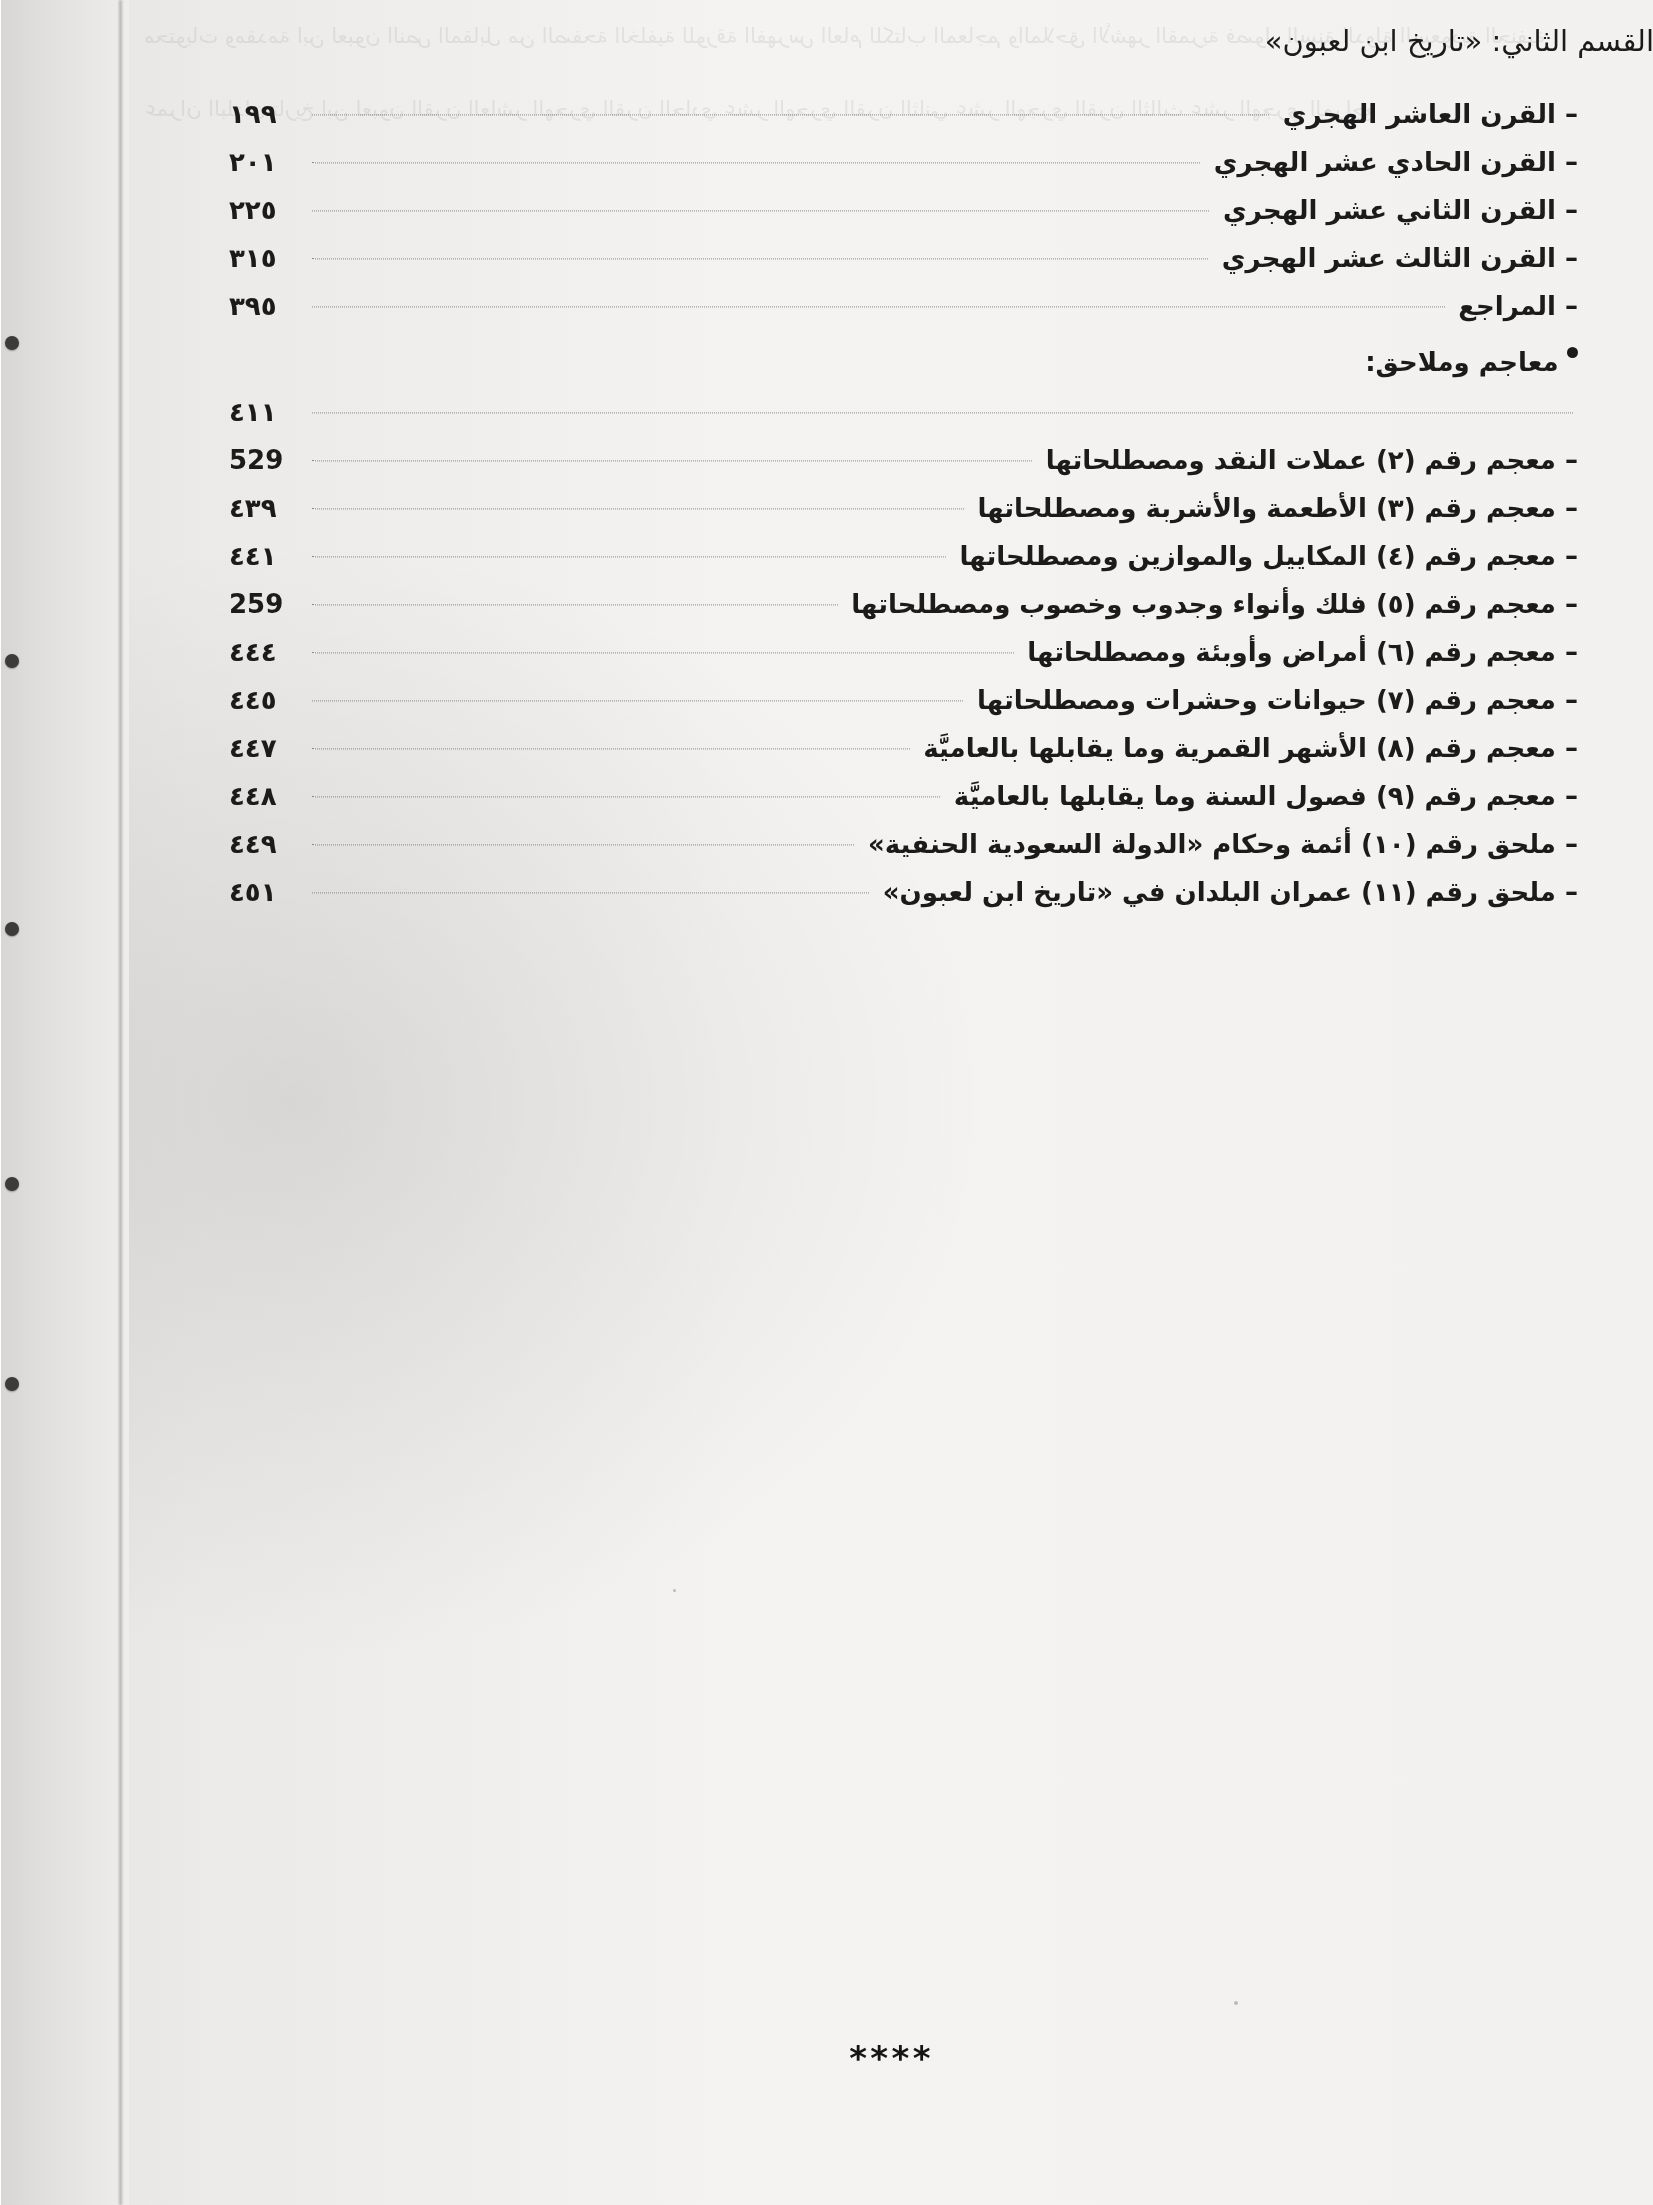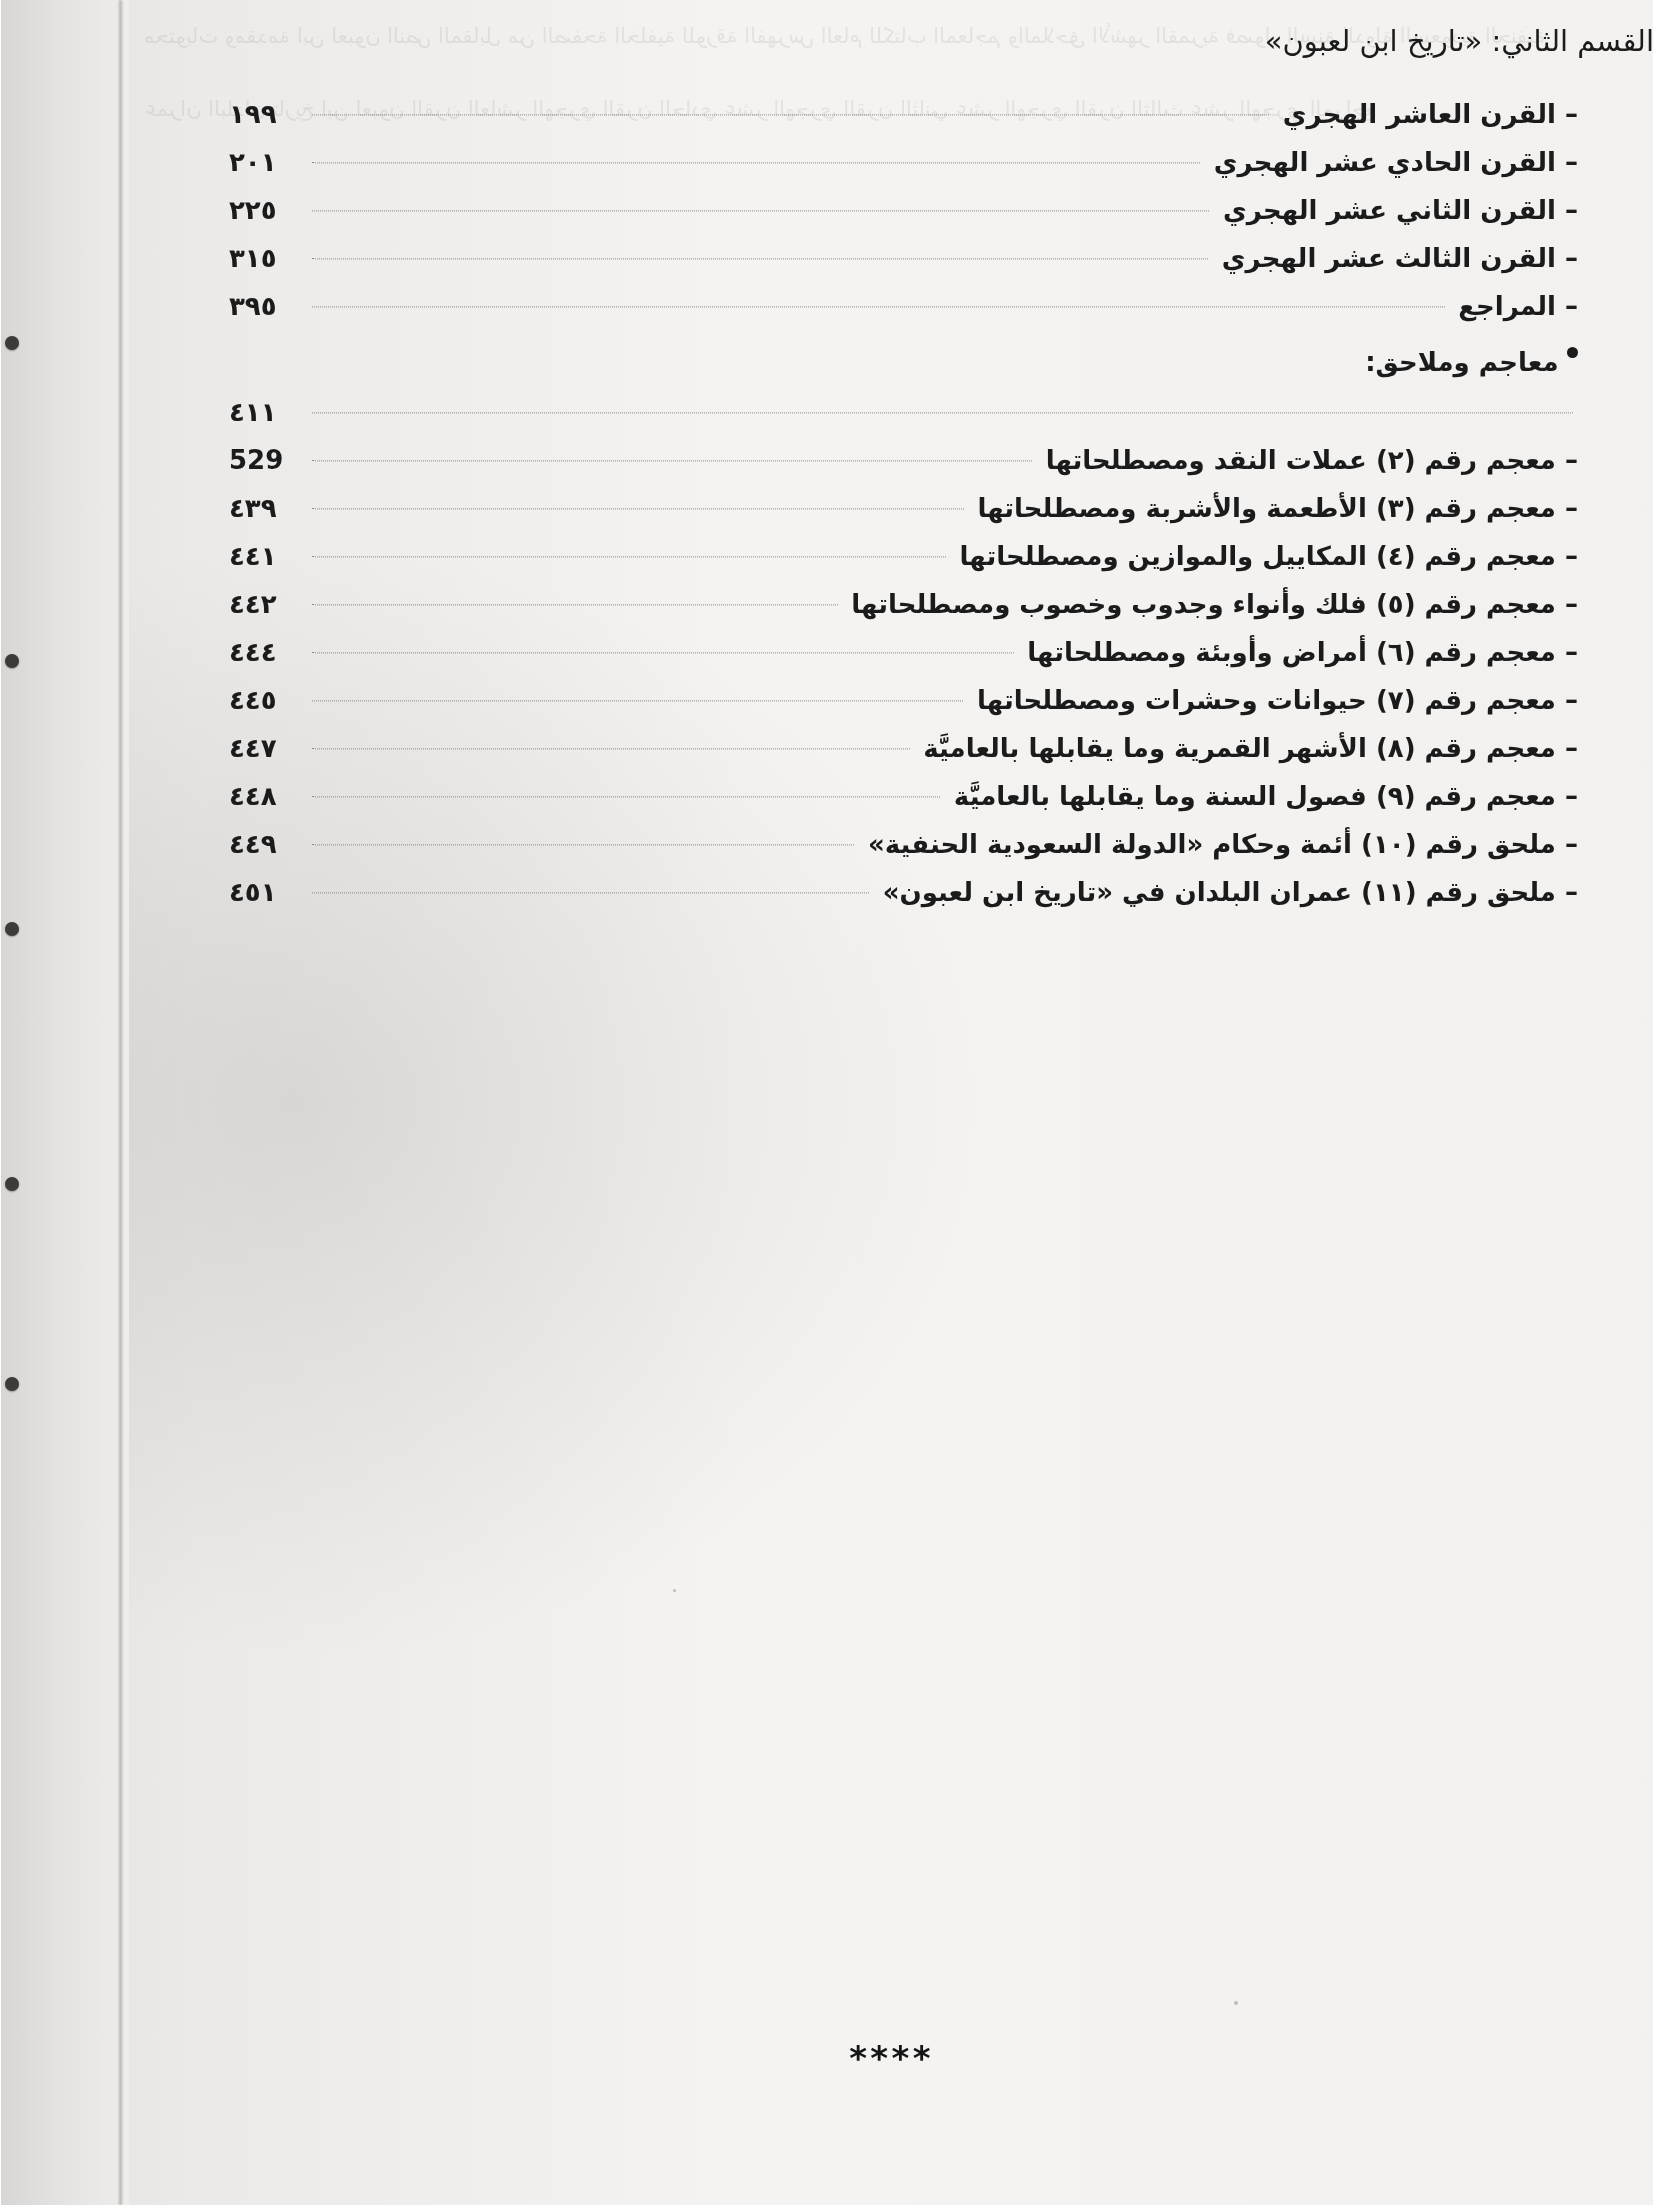--- a/index.html
+++ b/index.html
@@ -241,21 +241,21 @@
 
       <div class="entry">
         <span class="label">– معجم رقم (٤) المكاييل والموازين ومصطلحاتها</span>
         <span class="dots"></span>
         <span class="page-num">٤٤١</span>
       </div>
 
       <div class="entry">
         <span class="label">– معجم رقم (٥) فلك وأنواء وجدوب وخصوب ومصطلحاتها</span>
         <span class="dots"></span>
-        <span class="page-num">٤٤٢</span>
+        <span class="page-num">259</span>
       </div>
 
       <div class="entry">
         <span class="label">– معجم رقم (٦) أمراض وأوبئة ومصطلحاتها</span>
         <span class="dots"></span>
         <span class="page-num">٤٤٤</span>
       </div>
 
       <div class="entry">
         <span class="label">– معجم رقم (٧) حيوانات وحشرات ومصطلحاتها</span>

